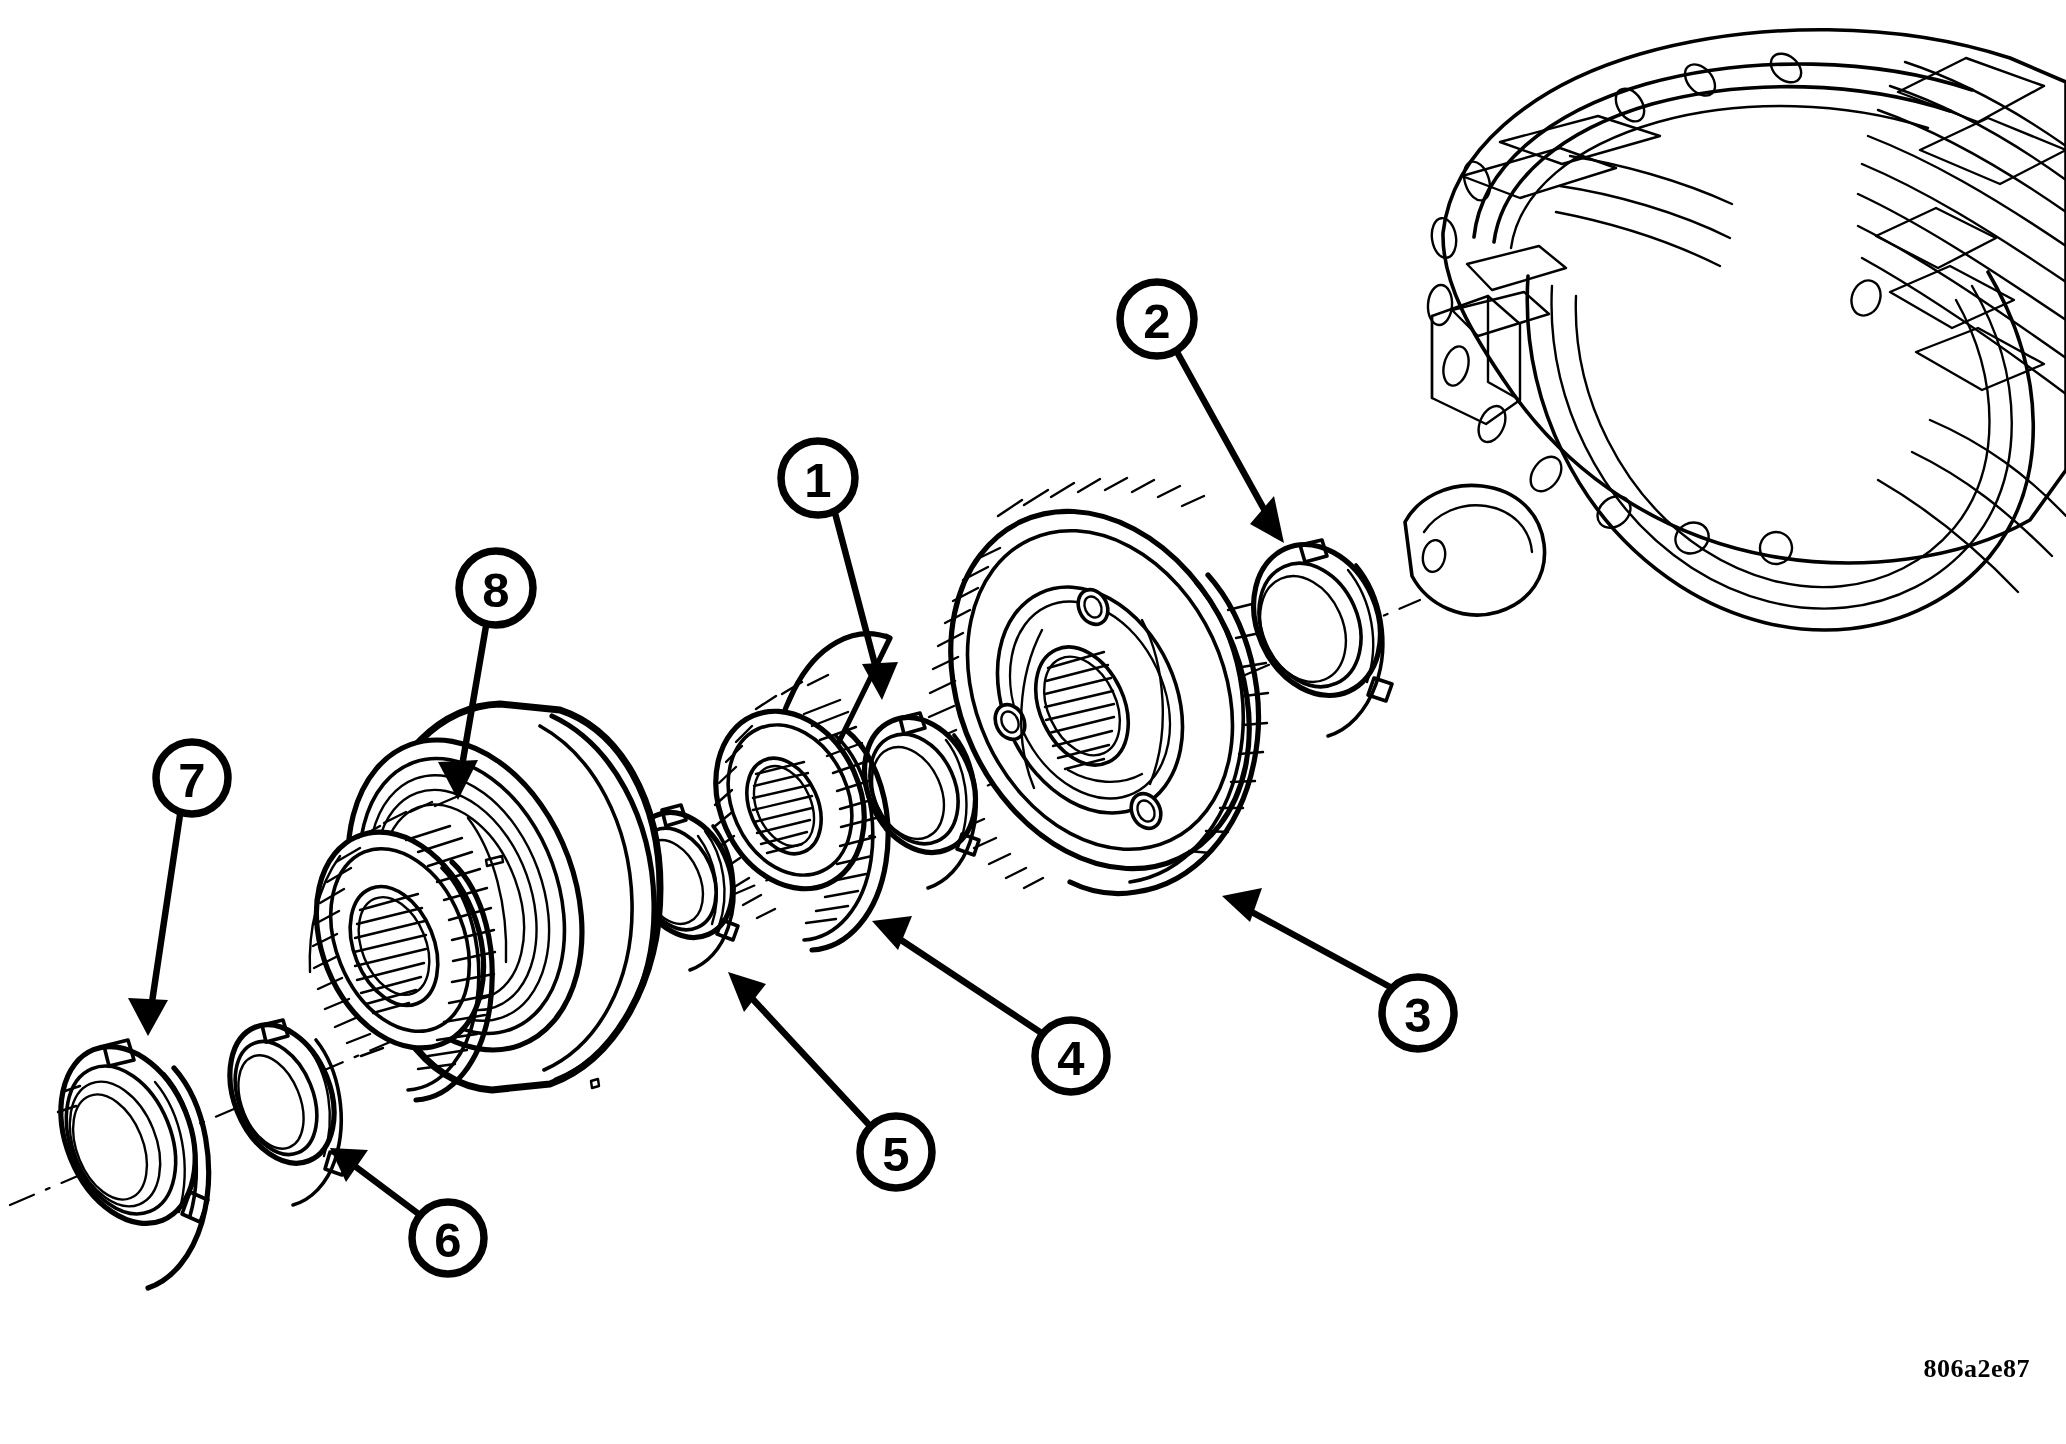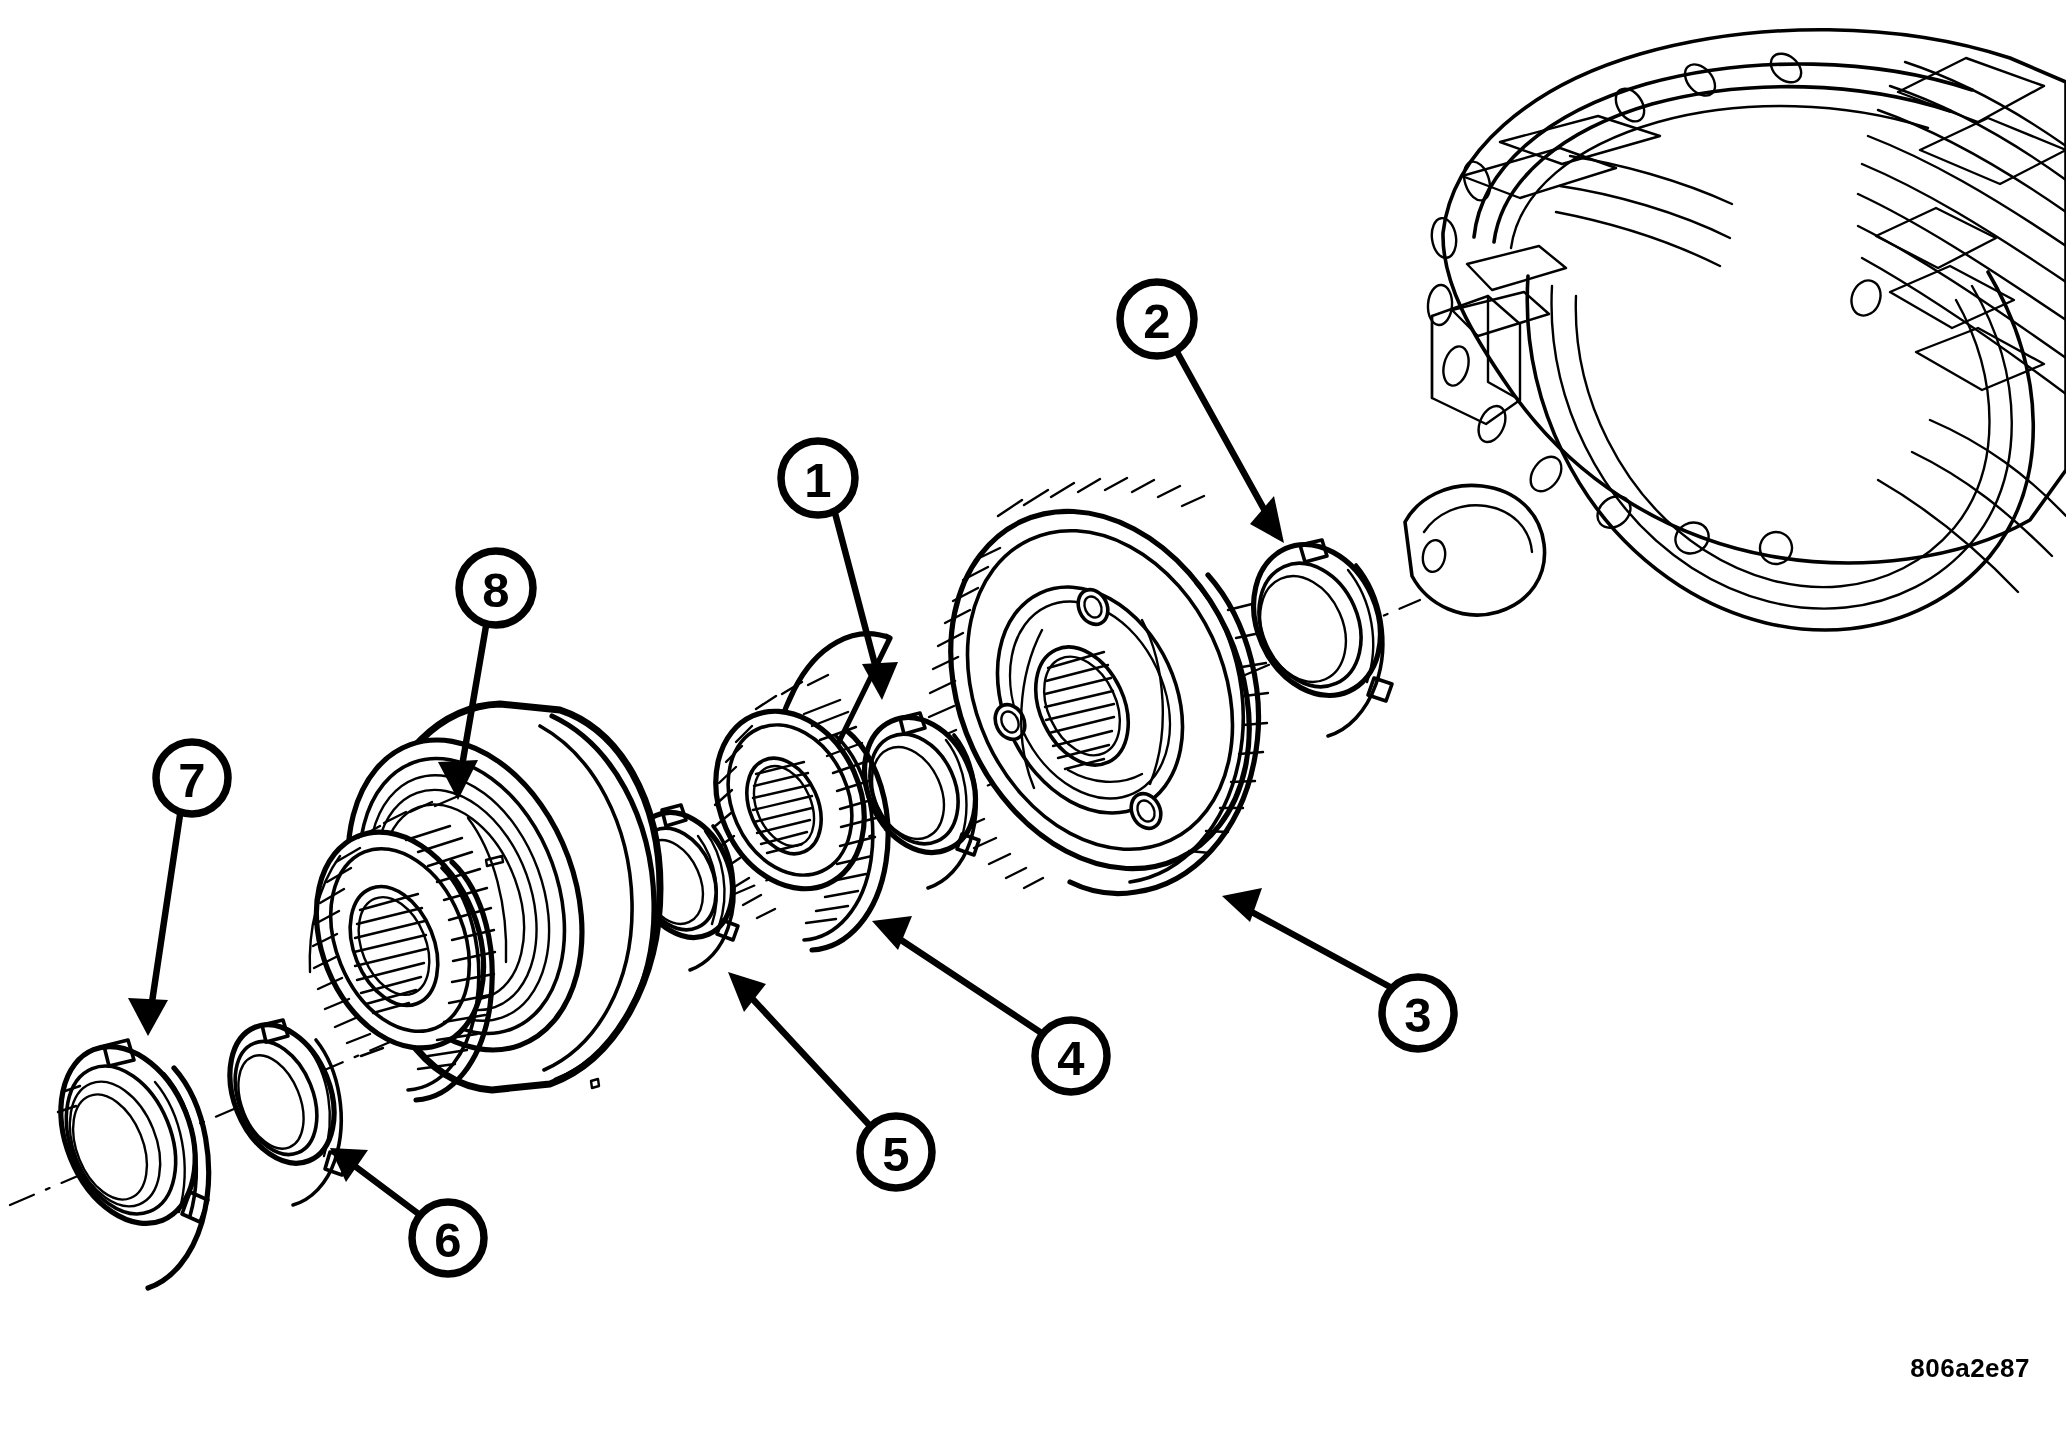--- a/index.html
+++ b/index.html
@@ -55,21 +55,21 @@
   .leader {
     stroke: #000000;
     stroke-width: 6.5;
     fill: none;
     stroke-linecap: round;
   }
   #figure-id {
     position: absolute;
     right: 36px;
     bottom: 60px;
-    font-family: Liberation Sans, sans-serif;
+    font-family: Liberation Serif, serif;
     font-size: 26px;
     font-weight: bold;
     letter-spacing: 0.5px;
     color: #000000;
     white-space: nowrap;
     margin-left: 36px;
   }
 </style>
 </head>
 <body>

